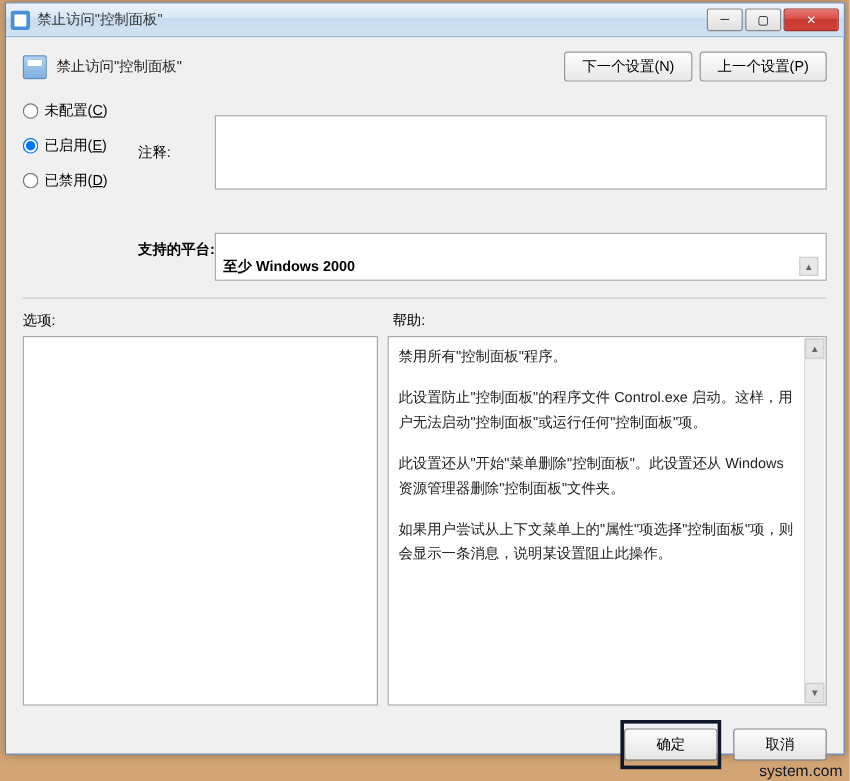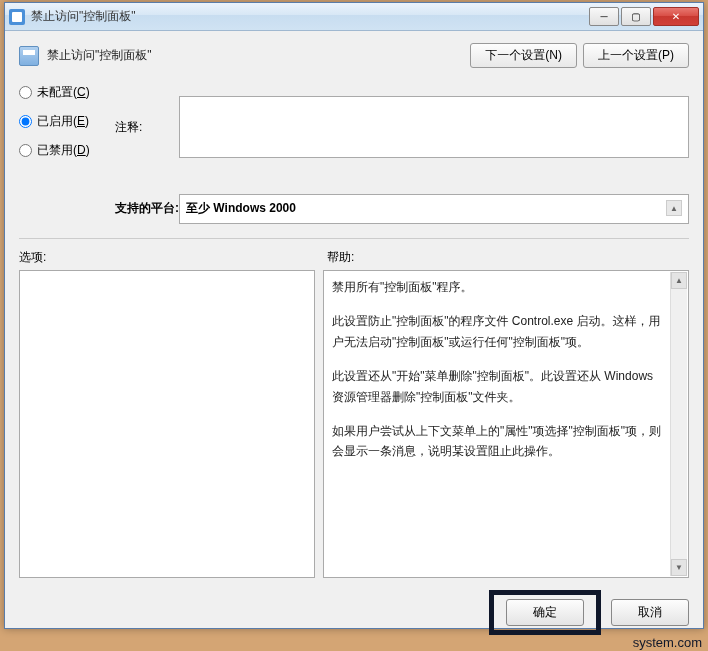--- a/index.html
+++ b/index.html
@@ -144,21 +144,21 @@
     }
     .platform-label {
       width: 64px;
       padding-top: 6px;
     }
     .platform-box {
       flex: 1;
       height: 30px;
       border: 1px solid #aaa;
       background: #fff;
-      padding: 5px 6px;
+      padding: 19px 6px;
       display: flex;
       align-items: flex-start;
       justify-content: space-between;
     }
     .scrollbar-stub {
       width: 16px;
       height: 16px;
       background: #e8e8e8;
       border: 1px solid #ccc;
       display: flex;
@@ -230,22 +230,22 @@
       width: 78px;
       padding: 4px 0;
       background: linear-gradient(to bottom, #fdfdfd, #e4e4e4);
       border: 1px solid #888;
       border-radius: 3px;
       cursor: pointer;
       font-size: 12px;
       font-family: inherit;
     }
     .ok-highlight {
-      border: 5px solid #0f172a;
-      padding: 4px 12px;
+      border: 3px solid #0f172a;
+      padding: 4px 0;
       display: inline-flex;
     }
     .watermark {
       position: absolute;
       right: 6px;
       bottom: 2px;
       font-family: Arial, sans-serif;
       color: #888;
       text-align: right;
       line-height: 1;

